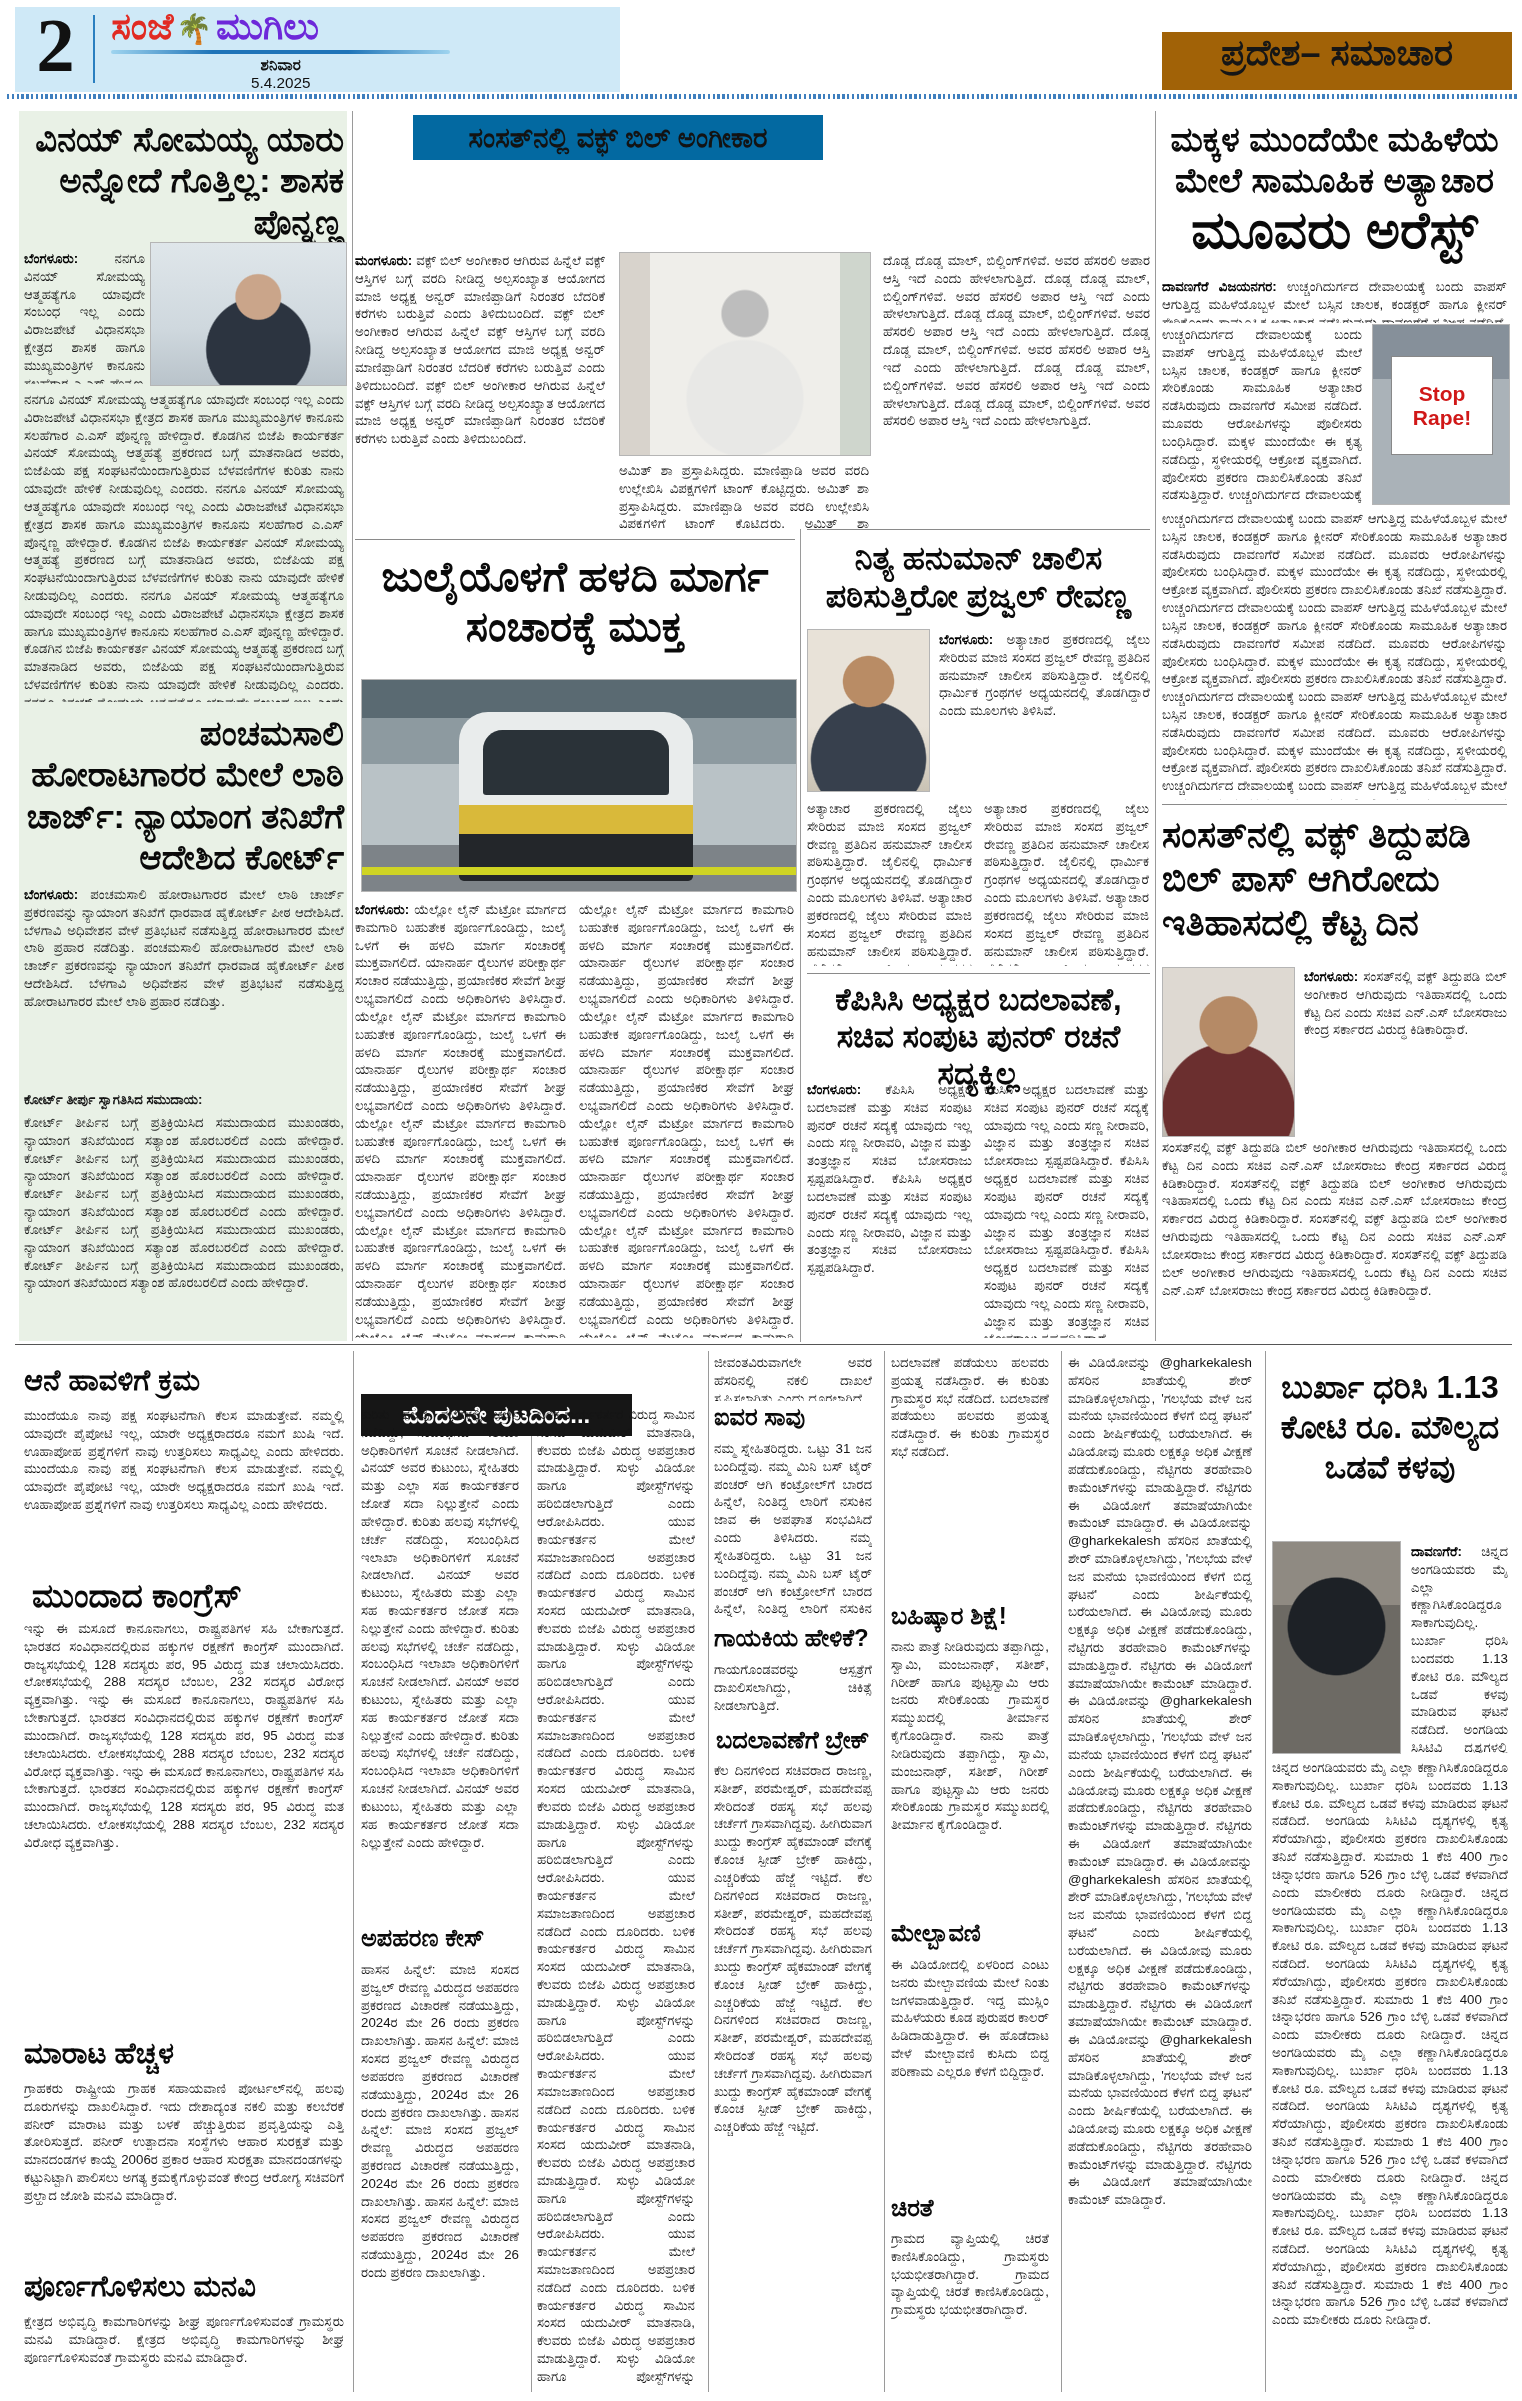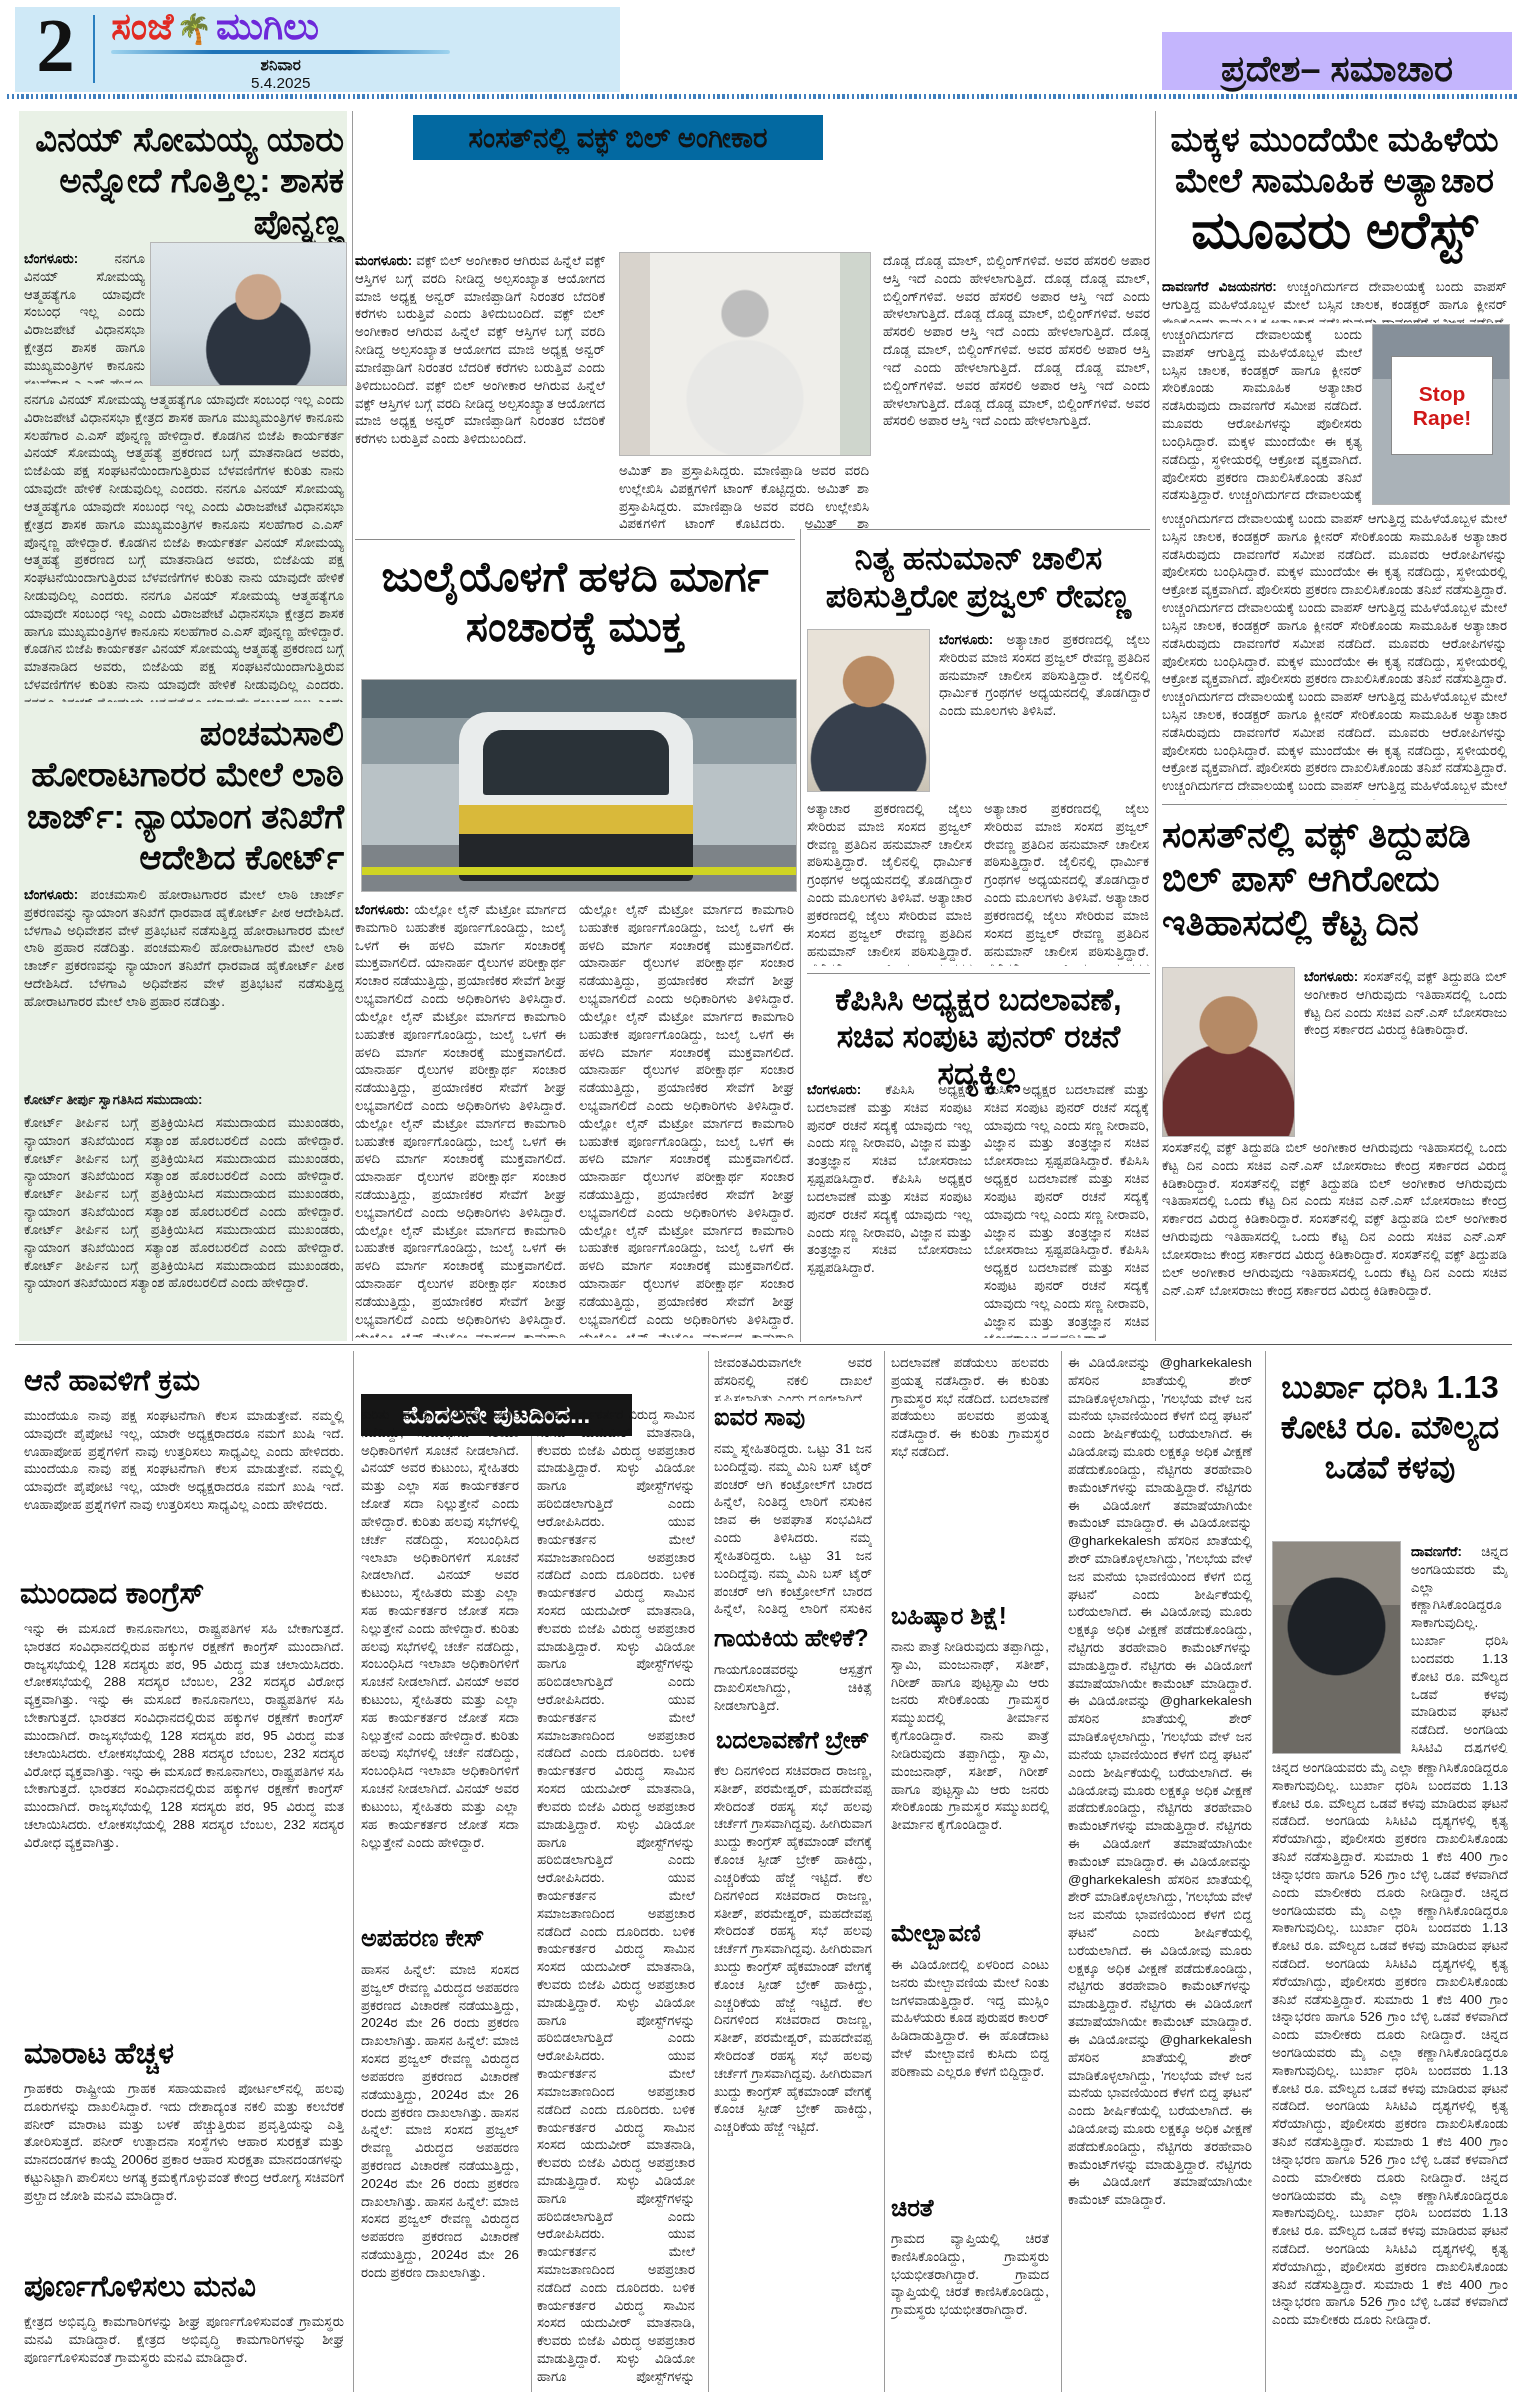--- a/index.html
+++ b/index.html
@@ -29,21 +29,21 @@
         <span style="font-size:37px;font-weight:bold;color:#e12a22;">ಸಂಜೆ</span>
         <span style="font-size:29px;">🌴</span>
         <span style="font-size:37px;font-weight:bold;color:#6d28d9;">ಮುಗಿಲು</span>
       </div>
       <div style="height:4px;width:339px;background:linear-gradient(90deg,#9fd4ef,#1f74b8 30%,#1f74b8 70%,#9fd4ef);border-radius:2.4px;margin:1.6px 0 2.4px;"></div>
       <div style="font-size:15.3px;font-weight:bold;text-align:center;width:339px;color:#111;">ಶನಿವಾರ</div>
       <div style="font-size:15.3px;text-align:center;width:339px;color:#111;">5.4.2025</div>
     </div>
   </div>
 
-  <div class="abs" style="left:1162px;top:32px;width:350px;height:58px;background:#c4b5fd;display:flex;align-items:flex-end;justify-content:center;">
+  <div class="abs" style="left:1162px;top:32px;width:350px;height:58px;background:#a16207;display:flex;align-items:flex-start;justify-content:center;">
     <span style="font-size:36px;font-weight:bold;color:#161616;">ಪ್ರದೇಶ– ಸಮಾಚಾರ</span>
   </div>
 
   <div class="dotline" style="left:6.5px;top:94px;width:1510px;"></div>
 
   <div class="vrule" style="left:352px;top:111px;height:1230px;"></div>
   <div class="vrule" style="left:1155px;top:111px;height:1230px;"></div>
   <div class="vrule" style="left:800px;top:529px;height:813px;"></div>
 
   <div class="abs greenpanel" style="left:19.4px;top:111px;width:328px;height:1230px;"></div>
@@ -151,21 +151,21 @@
   <div class="hrule" style="left:15.3px;top:1344px;width:1497px;background:#555;"></div>
   <div class="vrule" style="left:353px;top:1351px;height:1041px;"></div>
   <div class="vrule" style="left:531px;top:1401px;height:991px;"></div>
   <div class="vrule" style="left:708px;top:1351px;height:1041px;"></div>
   <div class="vrule" style="left:884px;top:1351px;height:1041px;"></div>
   <div class="vrule" style="left:1061px;top:1351px;height:1041px;"></div>
   <div class="vrule" style="left:1265px;top:1351px;height:1041px;"></div>
 
   <div class="abs subhead" style="left:24px;top:1365px;width:320px;font-size:29px;">ಆನೆ ಹಾವಳಿಗೆ ಕ್ರಮ</div>
   <div class="abs body-txt" style="left:24px;top:1407px;width:320px;height:166px;">ಮುಂದೆಯೂ ನಾವು ಪಕ್ಷ ಸಂಘಟನೆಗಾಗಿ ಕೆಲಸ ಮಾಡುತ್ತೇವೆ. ನಮ್ಮಲ್ಲಿ ಯಾವುದೇ ಪೈಪೋಟಿ ಇಲ್ಲ, ಯಾರೇ ಅಧ್ಯಕ್ಷರಾದರೂ ನಮಗೆ ಖುಷಿ ಇದೆ. ಊಹಾಪೋಹ ಪ್ರಶ್ನೆಗಳಿಗೆ ನಾವು ಉತ್ತರಿಸಲು ಸಾಧ್ಯವಿಲ್ಲ ಎಂದು ಹೇಳಿದರು. ಮುಂದೆಯೂ ನಾವು ಪಕ್ಷ ಸಂಘಟನೆಗಾಗಿ ಕೆಲಸ ಮಾಡುತ್ತೇವೆ. ನಮ್ಮಲ್ಲಿ ಯಾವುದೇ ಪೈಪೋಟಿ ಇಲ್ಲ, ಯಾರೇ ಅಧ್ಯಕ್ಷರಾದರೂ ನಮಗೆ ಖುಷಿ ಇದೆ. ಊಹಾಪೋಹ ಪ್ರಶ್ನೆಗಳಿಗೆ ನಾವು ಉತ್ತರಿಸಲು ಸಾಧ್ಯವಿಲ್ಲ ಎಂದು ಹೇಳಿದರು.</div>
-  <div class="abs subhead" style="left:20px;top:1578px;width:320px;font-size:29px;">ಮುಂದಾದ ಕಾಂಗ್ರೆಸ್</div>
+  <div class="abs subhead" style="left:32px;top:1578px;width:320px;font-size:33px;">ಮುಂದಾದ ಕಾಂಗ್ರೆಸ್</div>
   <div class="abs body-txt" style="left:24px;top:1620px;width:320px;height:412px;">ಇನ್ನು ಈ ಮಸೂದೆ ಕಾನೂನಾಗಲು, ರಾಷ್ಟ್ರಪತಿಗಳ ಸಹಿ ಬೇಕಾಗುತ್ತದೆ. ಭಾರತದ ಸಂವಿಧಾನದಲ್ಲಿರುವ ಹಕ್ಕುಗಳ ರಕ್ಷಣೆಗೆ ಕಾಂಗ್ರೆಸ್ ಮುಂದಾಗಿದೆ. ರಾಜ್ಯಸಭೆಯಲ್ಲಿ 128 ಸದಸ್ಯರು ಪರ, 95 ವಿರುದ್ಧ ಮತ ಚಲಾಯಿಸಿದರು. ಲೋಕಸಭೆಯಲ್ಲಿ 288 ಸದಸ್ಯರ ಬೆಂಬಲ, 232 ಸದಸ್ಯರ ವಿರೋಧ ವ್ಯಕ್ತವಾಗಿತ್ತು. ಇನ್ನು ಈ ಮಸೂದೆ ಕಾನೂನಾಗಲು, ರಾಷ್ಟ್ರಪತಿಗಳ ಸಹಿ ಬೇಕಾಗುತ್ತದೆ. ಭಾರತದ ಸಂವಿಧಾನದಲ್ಲಿರುವ ಹಕ್ಕುಗಳ ರಕ್ಷಣೆಗೆ ಕಾಂಗ್ರೆಸ್ ಮುಂದಾಗಿದೆ. ರಾಜ್ಯಸಭೆಯಲ್ಲಿ 128 ಸದಸ್ಯರು ಪರ, 95 ವಿರುದ್ಧ ಮತ ಚಲಾಯಿಸಿದರು. ಲೋಕಸಭೆಯಲ್ಲಿ 288 ಸದಸ್ಯರ ಬೆಂಬಲ, 232 ಸದಸ್ಯರ ವಿರೋಧ ವ್ಯಕ್ತವಾಗಿತ್ತು. ಇನ್ನು ಈ ಮಸೂದೆ ಕಾನೂನಾಗಲು, ರಾಷ್ಟ್ರಪತಿಗಳ ಸಹಿ ಬೇಕಾಗುತ್ತದೆ. ಭಾರತದ ಸಂವಿಧಾನದಲ್ಲಿರುವ ಹಕ್ಕುಗಳ ರಕ್ಷಣೆಗೆ ಕಾಂಗ್ರೆಸ್ ಮುಂದಾಗಿದೆ. ರಾಜ್ಯಸಭೆಯಲ್ಲಿ 128 ಸದಸ್ಯರು ಪರ, 95 ವಿರುದ್ಧ ಮತ ಚಲಾಯಿಸಿದರು. ಲೋಕಸಭೆಯಲ್ಲಿ 288 ಸದಸ್ಯರ ಬೆಂಬಲ, 232 ಸದಸ್ಯರ ವಿರೋಧ ವ್ಯಕ್ತವಾಗಿತ್ತು.</div>
   <div class="abs subhead" style="left:24px;top:2038px;width:320px;font-size:29px;">ಮಾರಾಟ ಹೆಚ್ಚಳ</div>
   <div class="abs body-txt" style="left:24px;top:2080px;width:320px;height:184px;">ಗ್ರಾಹಕರು ರಾಷ್ಟ್ರೀಯ ಗ್ರಾಹಕ ಸಹಾಯವಾಣಿ ಪೋರ್ಟಲ್‌ನಲ್ಲಿ ಹಲವು ದೂರುಗಳನ್ನು ದಾಖಲಿಸಿದ್ದಾರೆ. ಇದು ದೇಶಾದ್ಯಂತ ನಕಲಿ ಮತ್ತು ಕಲಬೆರಕೆ ಪನೀರ್ ಮಾರಾಟ ಮತ್ತು ಬಳಕೆ ಹೆಚ್ಚುತ್ತಿರುವ ಪ್ರವೃತ್ತಿಯನ್ನು ಎತ್ತಿ ತೋರಿಸುತ್ತದೆ. ಪನೀರ್ ಉತ್ಪಾದನಾ ಸಂಸ್ಥೆಗಳು ಆಹಾರ ಸುರಕ್ಷತೆ ಮತ್ತು ಮಾನದಂಡಗಳ ಕಾಯ್ದೆ 2006ರ ಪ್ರಕಾರ ಆಹಾರ ಸುರಕ್ಷತಾ ಮಾನದಂಡಗಳನ್ನು ಕಟ್ಟುನಿಟ್ಟಾಗಿ ಪಾಲಿಸಲು ಅಗತ್ಯ ಕ್ರಮಕೈಗೊಳ್ಳುವಂತೆ ಕೇಂದ್ರ ಆರೋಗ್ಯ ಸಚಿವರಿಗೆ ಪ್ರಲ್ಹಾದ ಜೋಶಿ ಮನವಿ ಮಾಡಿದ್ದಾರೆ.</div>
   <div class="abs subhead" style="left:24px;top:2271px;width:320px;font-size:29px;">ಪೂರ್ಣಗೊಳಿಸಲು ಮನವಿ</div>
   <div class="abs body-txt" style="left:24px;top:2313px;width:320px;height:74px;">ಕ್ಷೇತ್ರದ ಅಭಿವೃದ್ಧಿ ಕಾಮಗಾರಿಗಳನ್ನು ಶೀಘ್ರ ಪೂರ್ಣಗೊಳಿಸುವಂತೆ ಗ್ರಾಮಸ್ಥರು ಮನವಿ ಮಾಡಿದ್ದಾರೆ. ಕ್ಷೇತ್ರದ ಅಭಿವೃದ್ಧಿ ಕಾಮಗಾರಿಗಳನ್ನು ಶೀಘ್ರ ಪೂರ್ಣಗೊಳಿಸುವಂತೆ ಗ್ರಾಮಸ್ಥರು ಮನವಿ ಮಾಡಿದ್ದಾರೆ.</div>
 
   <div class="abs" style="left:361px;top:1354px;width:271px;height:42px;background:#161616;display:flex;align-items:center;justify-content:center;margin-top:40px;">
     <span style="color:#fff;font-weight:bold;font-size:24px;">ಮೊದಲನೇ ಪುಟದಿಂದ...</span>
   </div>
 

